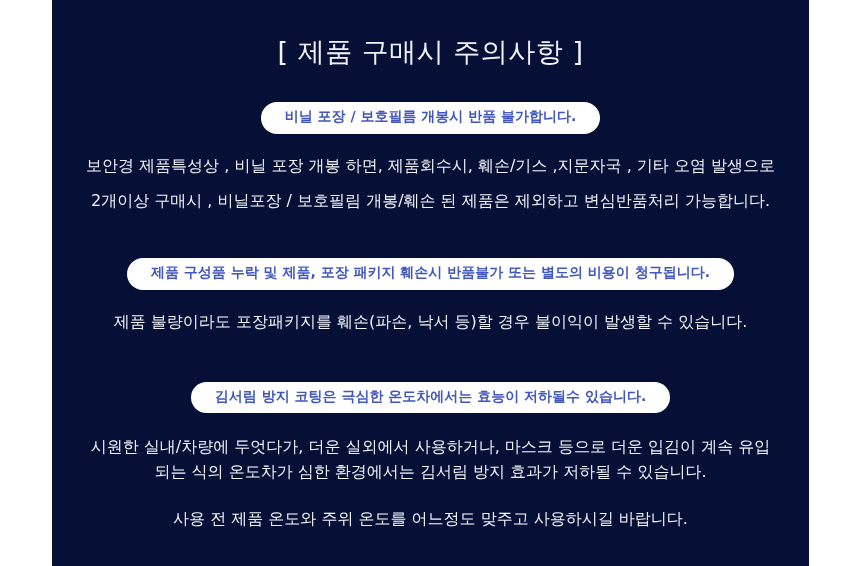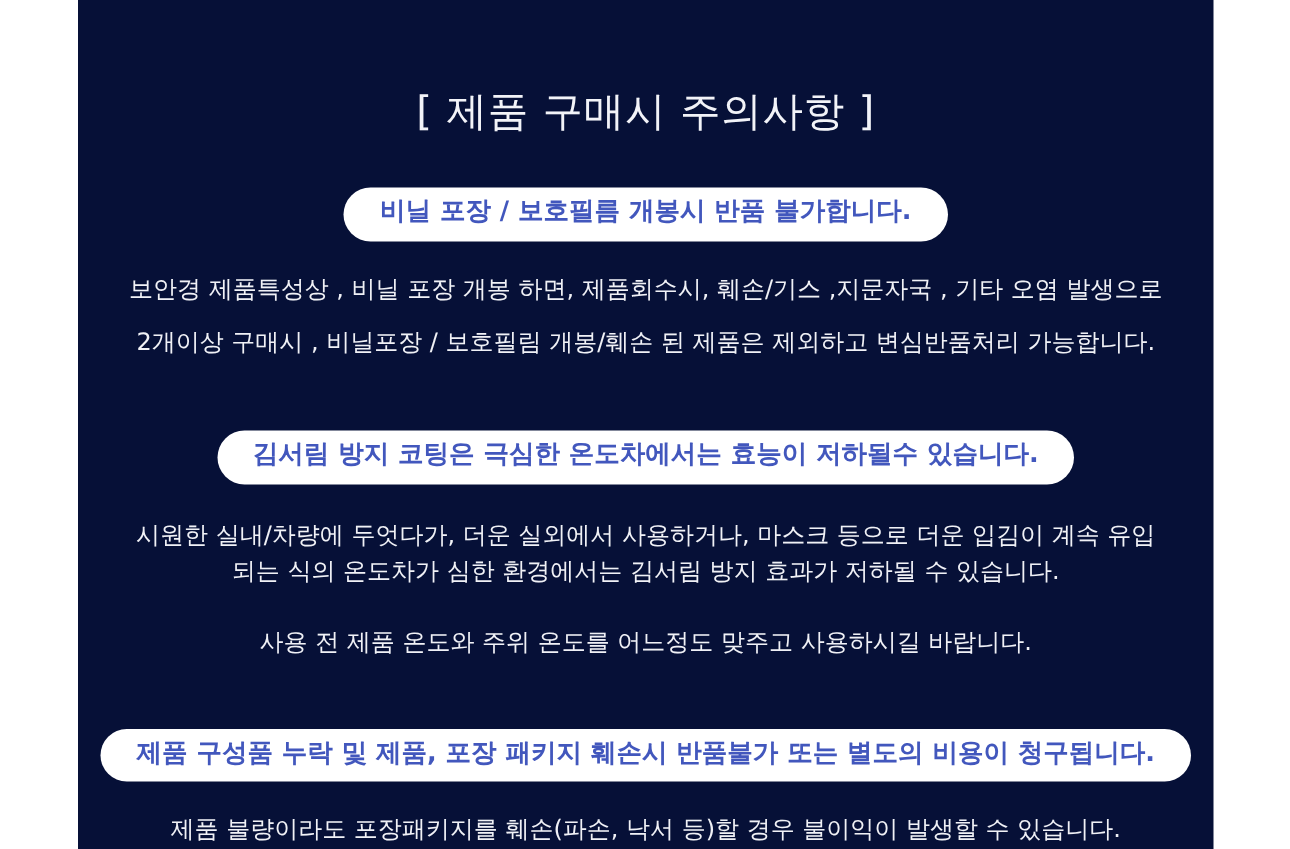--- a/index.html
+++ b/index.html
@@ -41,21 +41,21 @@
   .section {
     width: 100%;
     display: flex;
     flex-direction: column;
     align-items: center;
   }
 
   .badge {
     background: #ffffff;
     color: #4257bd;
-    font-size: 17px;
+    font-size: 14px;
     font-weight: 700;
     border-radius: 999px;
     padding: 6px 24px 8px 24px;
     white-space: nowrap;
     line-height: 1.25;
     box-sizing: border-box;
     display: inline-block;
   }
 
   .body-text {
@@ -76,45 +76,45 @@
   #section-2 { margin-top: 47px; }
   #section-2 .body-text.first { margin-top: 22px; }
   #section-2 .body-text.second { margin-top: 22px; }
 
   #section-3 { margin-top: 45px; }
   #section-3 .body-text.first { margin-top: 20px; }
 </style>
 </head>
 <body style="background: rgb(255, 255, 255);">
 
-<div id="notice-panel" style="background: rgb(6, 16, 55); justify-content: flex-end;">
+<div id="notice-panel" style="background: rgb(6, 16, 55);">
 
   <h1 class="page-title" style="color: rgb(242, 243, 248);">[ 제품 구매시 주의사항 ]</h1>
 
   <div class="section" id="section-1">
     <div class="badge" style="background: rgb(255, 255, 255); color: rgb(66, 87, 189);">비닐 포장 / 보호필름 개봉시 반품 불가합니다.</div>
     <p class="body-text first" style="color: rgb(240, 241, 246);">
       <span>보안경 제품특성상 , 비닐 포장 개봉 하면, 제품회수시, 훼손/기스 ,지문자국 , 기타 오염 발생으로</span><br>
     </p>
     <p class="body-text second" style="color: rgb(240, 241, 246);">
       <span>2개이상 구매시 , 비닐포장 / 보호필림 개봉/훼손 된 제품은 제외하고 변심반품처리 가능합니다.</span>
+    </p>
+  </div>
+
+  <div class="section" id="section-3">
+    <div class="badge" style="background: rgb(255, 255, 255); color: rgb(66, 87, 189);">제품 구성품 누락 및 제품, 포장 패키지 훼손시 반품불가 또는 별도의 비용이 청구됩니다.</div>
+    <p class="body-text first" style="color: rgb(240, 241, 246);">
+      <span>제품 불량이라도 포장패키지를 훼손(파손, 낙서 등)할 경우 불이익이 발생할 수 있습니다.</span>
     </p>
   </div>
 
   <div class="section" id="section-2">
     <div class="badge" style="background: rgb(255, 255, 255); color: rgb(66, 87, 189);">김서림 방지 코팅은 극심한 온도차에서는 효능이 저하될수 있습니다.</div>
     <p class="body-text first" style="color: rgb(240, 241, 246);">
       <span>시원한 실내/차량에 두엇다가, 더운 실외에서 사용하거나, 마스크 등으로 더운 입김이 계속 유입</span><br>
       <span>되는 식의 온도차가 심한 환경에서는 김서림 방지 효과가 저하될 수 있습니다.</span>
     </p>
     <p class="body-text second" style="color: rgb(240, 241, 246);">
       <span>사용 전 제품 온도와 주위 온도를 어느정도 맞주고 사용하시길 바랍니다.</span>
     </p>
   </div>
 
-  <div class="section" id="section-3">
-    <div class="badge" style="background: rgb(255, 255, 255); color: rgb(66, 87, 189);">제품 구성품 누락 및 제품, 포장 패키지 훼손시 반품불가 또는 별도의 비용이 청구됩니다.</div>
-    <p class="body-text first" style="color: rgb(240, 241, 246);">
-      <span>제품 불량이라도 포장패키지를 훼손(파손, 낙서 등)할 경우 불이익이 발생할 수 있습니다.</span>
-    </p>
-  </div>
-
 </div>
 
 </body></html>

